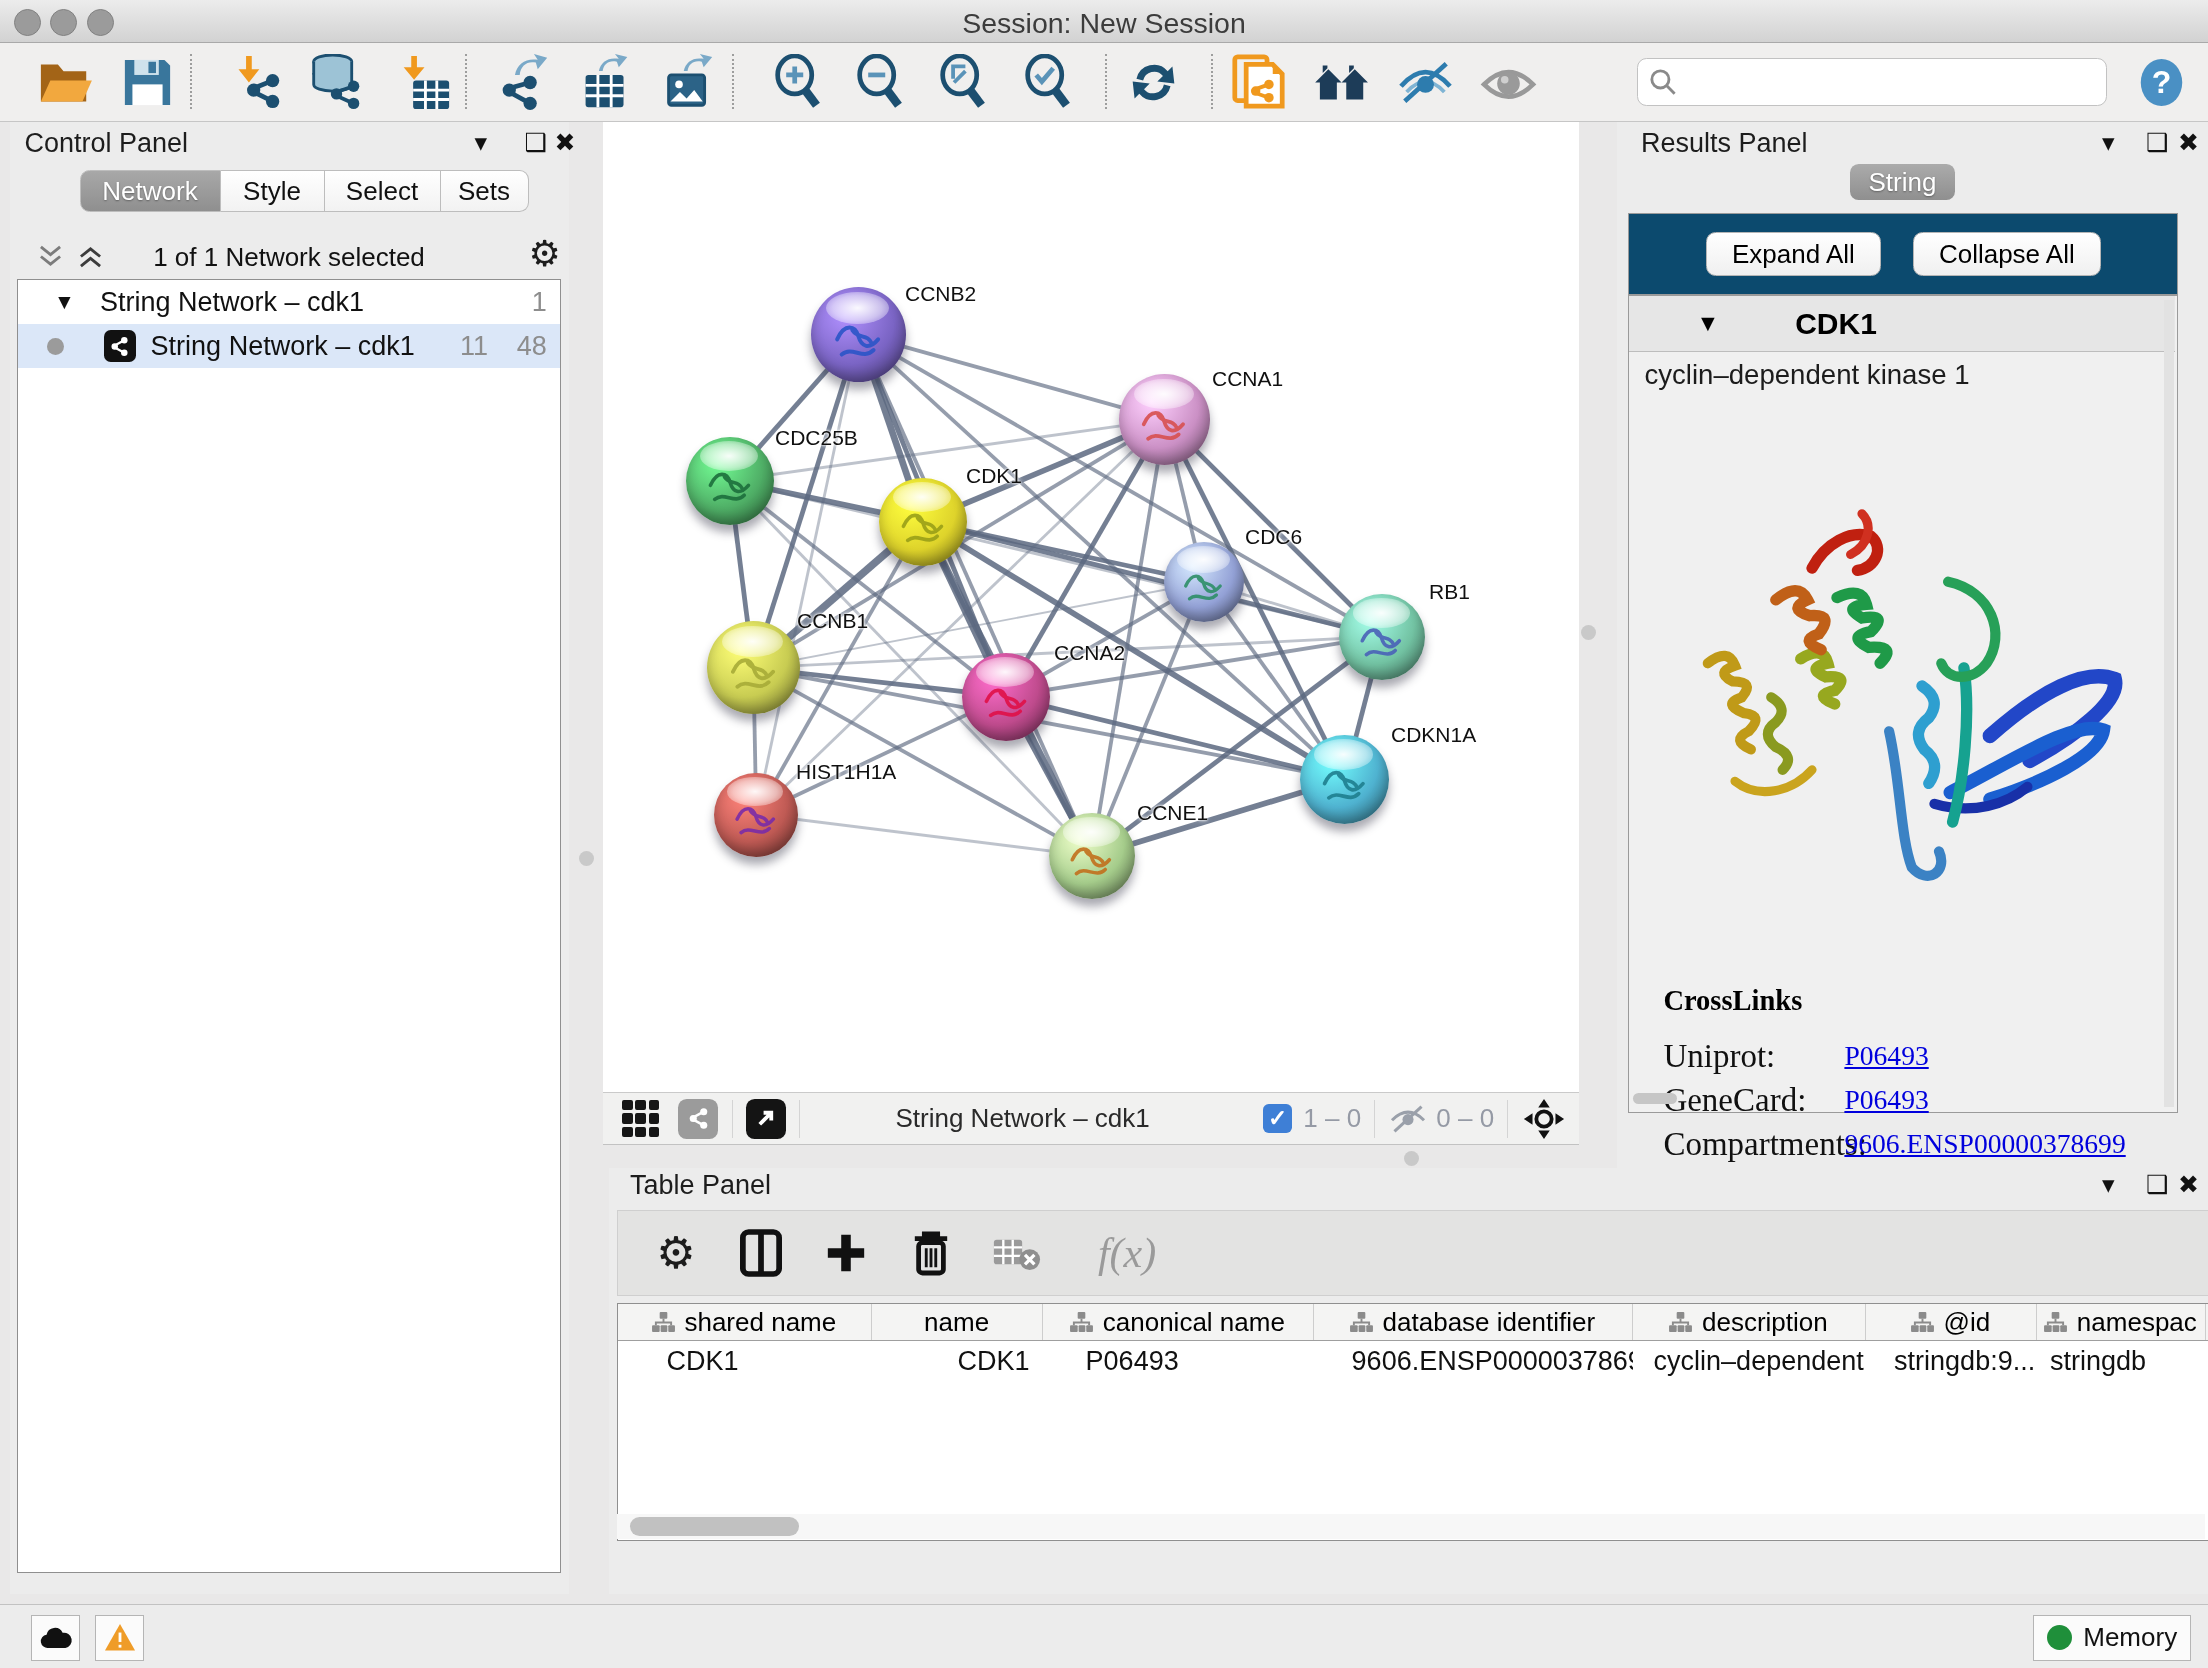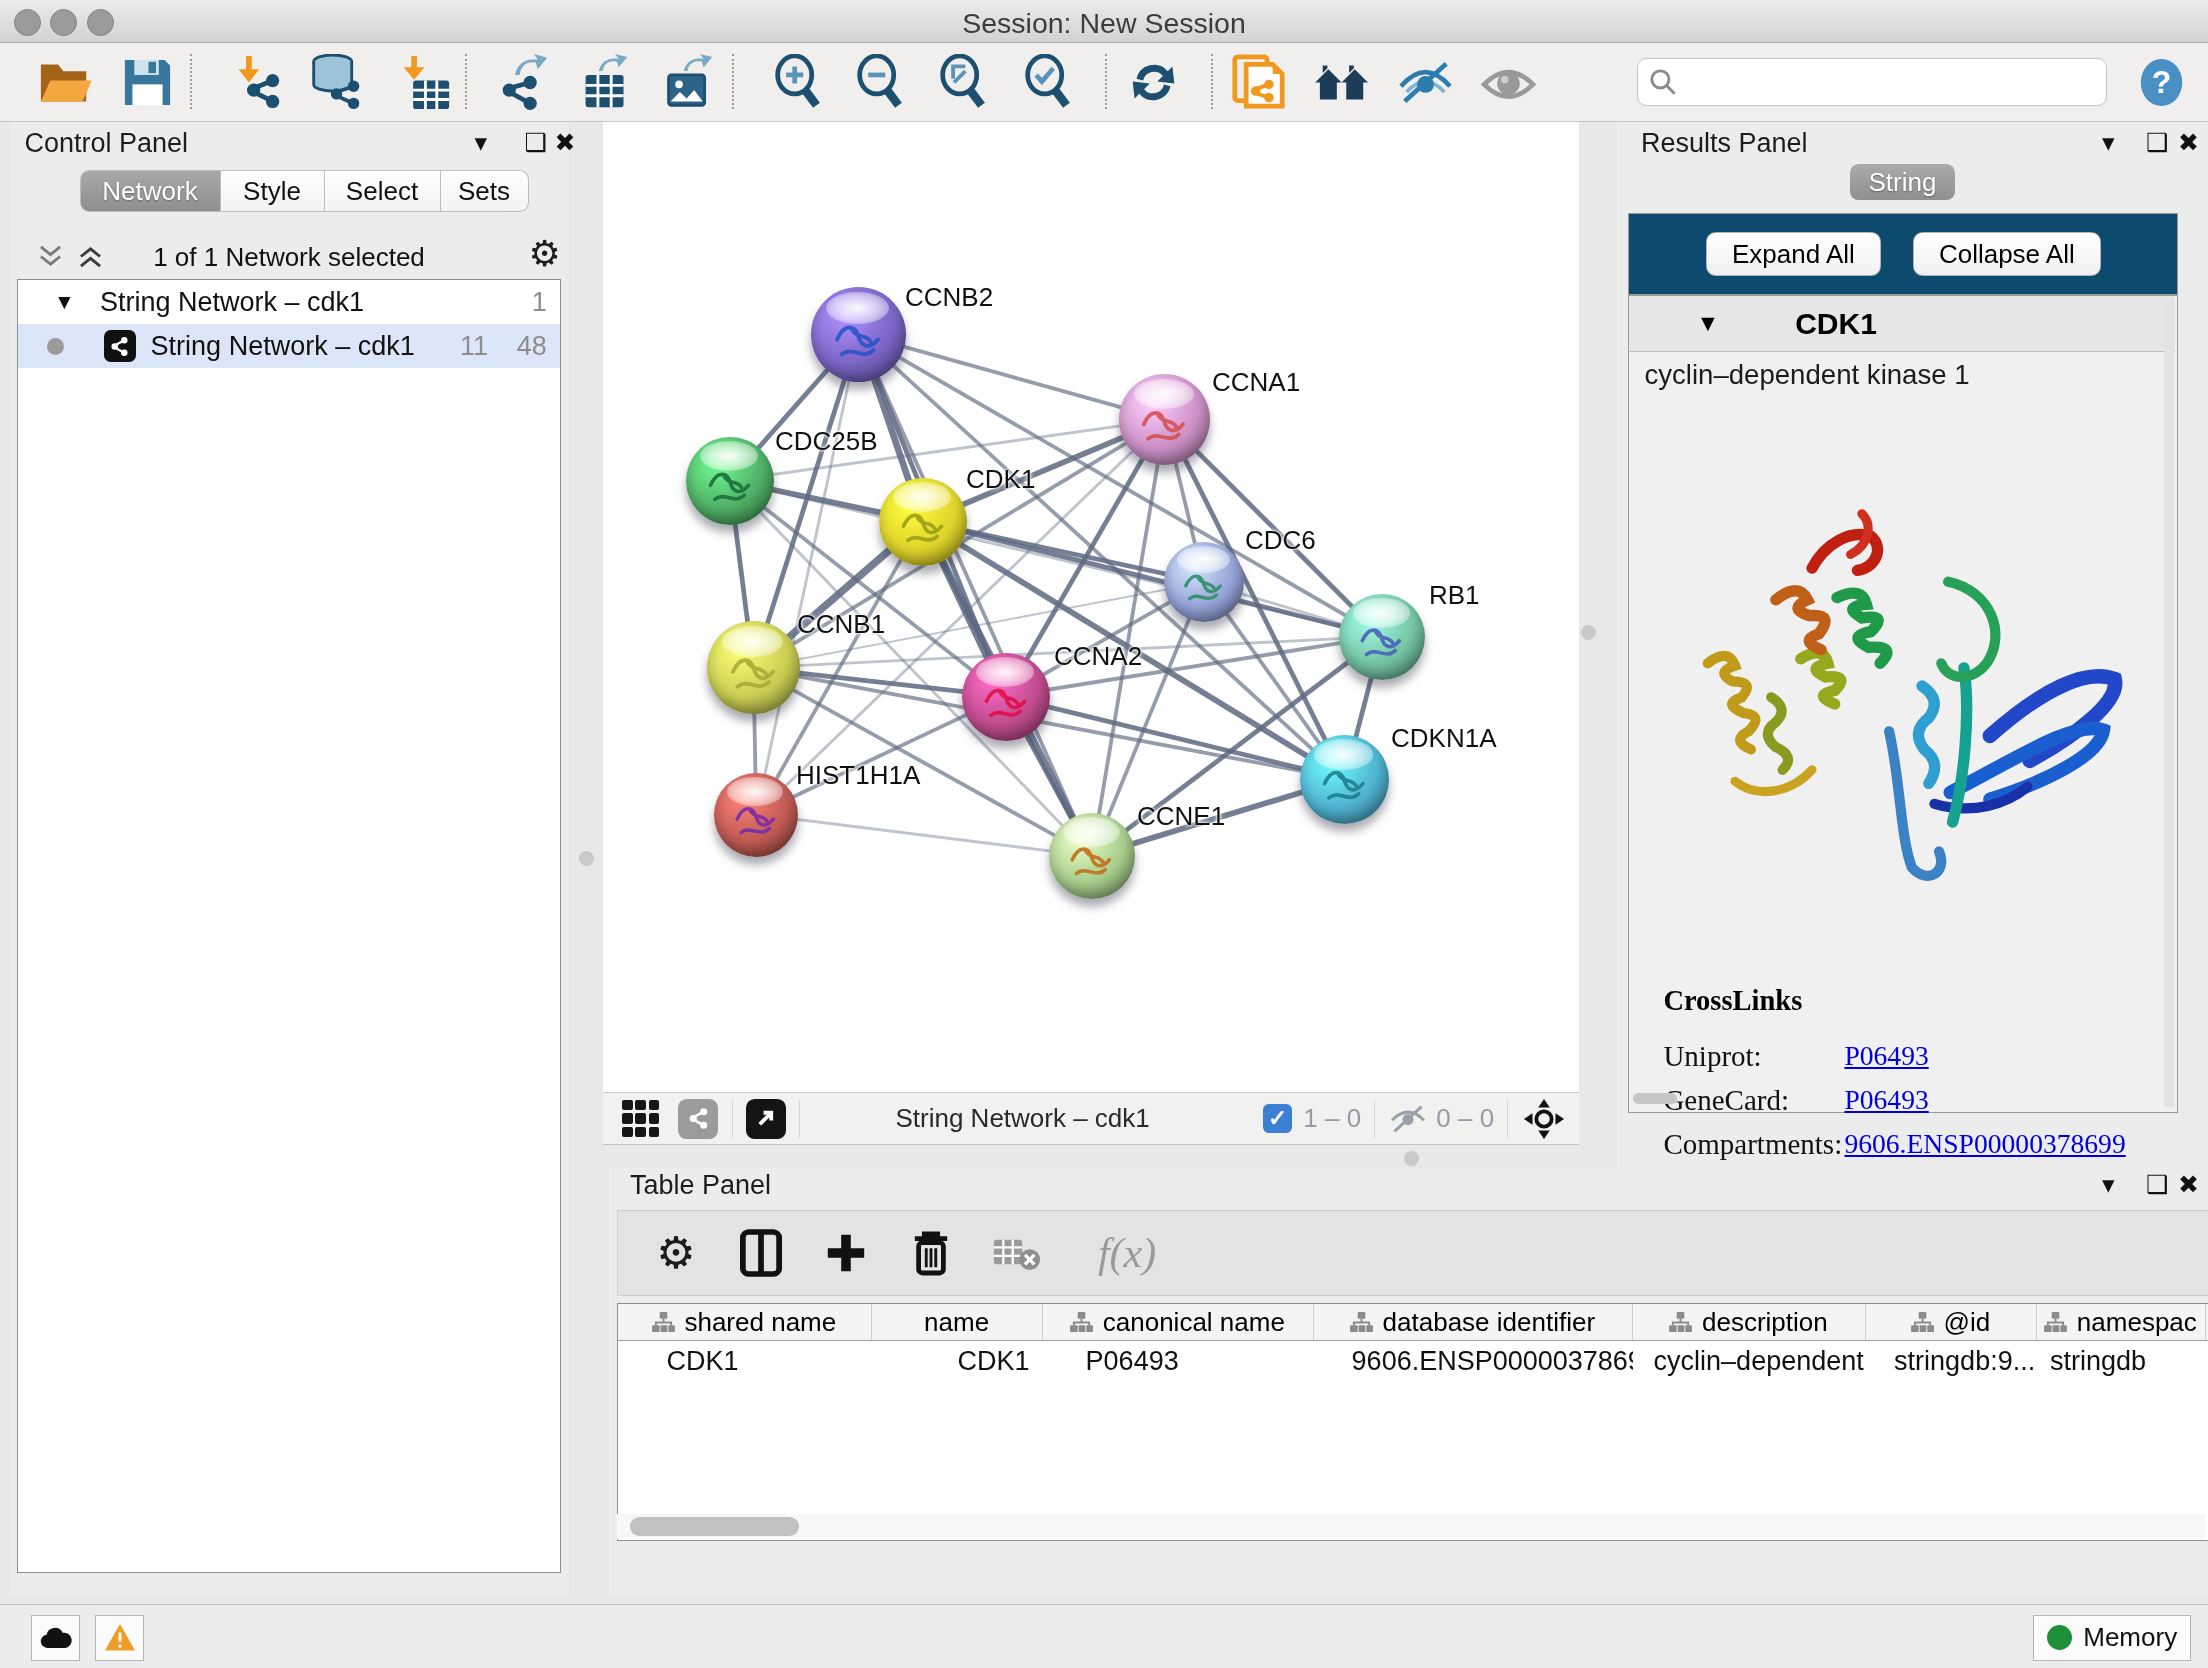--- a/index.html
+++ b/index.html
@@ -30,42 +30,42 @@
   #cp-list{left:7.6px;top:157px;width:544px;height:1294px;background:#fff;border:1.9px solid #8f8f8f;box-sizing:border-box;}
   .cp-row{position:relative;height:44px;display:flex;align-items:center;font-size:27px;color:#111;}
   .cp-row.selected{background:#dbe7f8;}
   .cp-count{position:absolute;right:13.3px;color:#8d8d8d;}
   .share-badge{width:32px;height:32px;background:#111;border-radius:6.7px;display:flex;align-items:center;justify-content:center;}
   
   #net-canvas{left:603px;top:122px;width:976px;height:970px;background:#fff;}
   #edge-svg{position:absolute;left:0;top:0;}
   .net-node{position:absolute;border-radius:50%;z-index:2;}
   .net-node .hl{position:absolute;left:16%;top:5%;width:66%;height:34%;border-radius:50%;background:radial-gradient(ellipse at center,rgba(255,255,255,.95) 0%,rgba(255,255,255,.55) 55%,rgba(255,255,255,0) 100%);}
-  .net-label{position:absolute;z-index:3;font-size:26px;color:#101010;text-shadow:0 0 5.7px #fff,0 0 2.9px #fff,0 0 1.9px #fff;white-space:nowrap;}
+  .net-label{position:absolute;z-index:3;font-size:21px;color:#101010;text-shadow:0 0 5.7px #fff,0 0 2.9px #fff,0 0 1.9px #fff;white-space:nowrap;}
   
   #net-status{left:603px;top:1092px;width:976px;height:51px;background:#f1f1f0;border-top:1px solid #cacaca;border-bottom:1px solid #c2c2c2;display:flex;align-items:center;}
   .ns-sep{width:0;height:38px;border-left:1.9px solid #d4d4d4;margin:0 13.3px;}
   .ns-txt{font-size:26px;color:#2a2a2a;}
   .ns-gray{font-size:26px;color:#959aa5;}
   .grid9{display:grid;grid-template-columns:repeat(3,10.5px);grid-gap:2.9px;}
   .grid9 i{width:10.5px;height:10.5px;background:#161616;border-radius:1.9px;}
   .blackbtn{width:40px;height:40px;background:#141414;border-radius:8.6px;display:flex;align-items:center;justify-content:center;}
   .graybtn{width:40px;height:40px;background:#9b9b9b;border-radius:8.6px;display:flex;align-items:center;justify-content:center;}
   .checkbox{width:28.5px;height:28.5px;background:#3e7fd6;border-radius:5.7px;display:flex;align-items:center;justify-content:center;color:#fff;font-size:23px;font-weight:bold;}
   
   #results-panel{left:1617px;top:122px;width:592px;height:1046px;background:#ececec;}
   #rp-tab{left:233px;top:42px;width:105px;height:36px;border-radius:8.6px;background:linear-gradient(#ababab,#8f8f8f);color:#fff;font-size:26px;display:flex;align-items:center;justify-content:center;text-shadow:0 1px 1.9px rgba(0,0,0,.35);}
   #rp-box{left:11.4px;top:91px;width:550px;height:82px;border:1.9px solid #9a9a9a;background:#0c4a6e;display:flex;align-items:center;justify-content:center;gap:32px;box-sizing:border-box;}
   .rp-btn{height:42px;padding:0 25px;background:linear-gradient(#ffffff,#f0f0f0);border:1px solid #b5b5b5;border-radius:9.5px;font-size:26px;display:flex;align-items:center;}
   #rp-inner{left:11.4px;top:173px;width:550px;height:818px;border:1.9px solid #9a9a9a;background:#f0f0f0;box-sizing:border-box;}
   #rp-cdk-head{left:0;top:0;width:546px;height:55px;background:#e6e6e6;border-bottom:1.9px solid #bdbdbd;display:flex;align-items:center;}
   #rp-desc{left:15px;top:63px;font-size:27.6px;color:#1c1c1c;}
   #crosslinks{left:34px;top:689px;width:495px;font-family:"Liberation Serif",serif;}
   .cl-row{display:flex;height:44px;align-items:center;}
-  .cl-label{width:181px;font-size:29px;color:#111;}
+  .cl-label{width:181px;font-size:33px;color:#111;}
   .cl-value{font-size:27.6px;color:#0000dd;text-decoration:underline;}
   
   #table-panel{left:609px;top:1168px;width:1600px;height:426px;background:#ececec;}
   #tp-toolbar{left:7.6px;top:42px;width:1592px;height:86px;background:#e3e3e2;border:1px solid #cfcfcf;display:flex;align-items:center;box-sizing:border-box;}
   .tpi{margin-left:32px;display:flex;align-items:center;justify-content:center;width:53px;height:53px;}
   #tbl{left:7.6px;top:135px;width:1592px;height:238px;background:#fff;border:1.9px solid #8f8f8f;box-sizing:border-box;overflow:hidden;}
   #tbl-head{display:flex;height:36px;background:#f4f4f3;border-bottom:1.9px solid #9f9f9f;}
   .th{display:flex;align-items:center;justify-content:center;gap:9.5px;font-size:26px;color:#000000;border-right:1px solid #cdcdcd;box-sizing:border-box;}
   #tbl-row{display:flex;height:40px;align-items:center;}
   .td{font-size:27px;color:#111;box-sizing:border-box;white-space:nowrap;overflow:hidden;}

